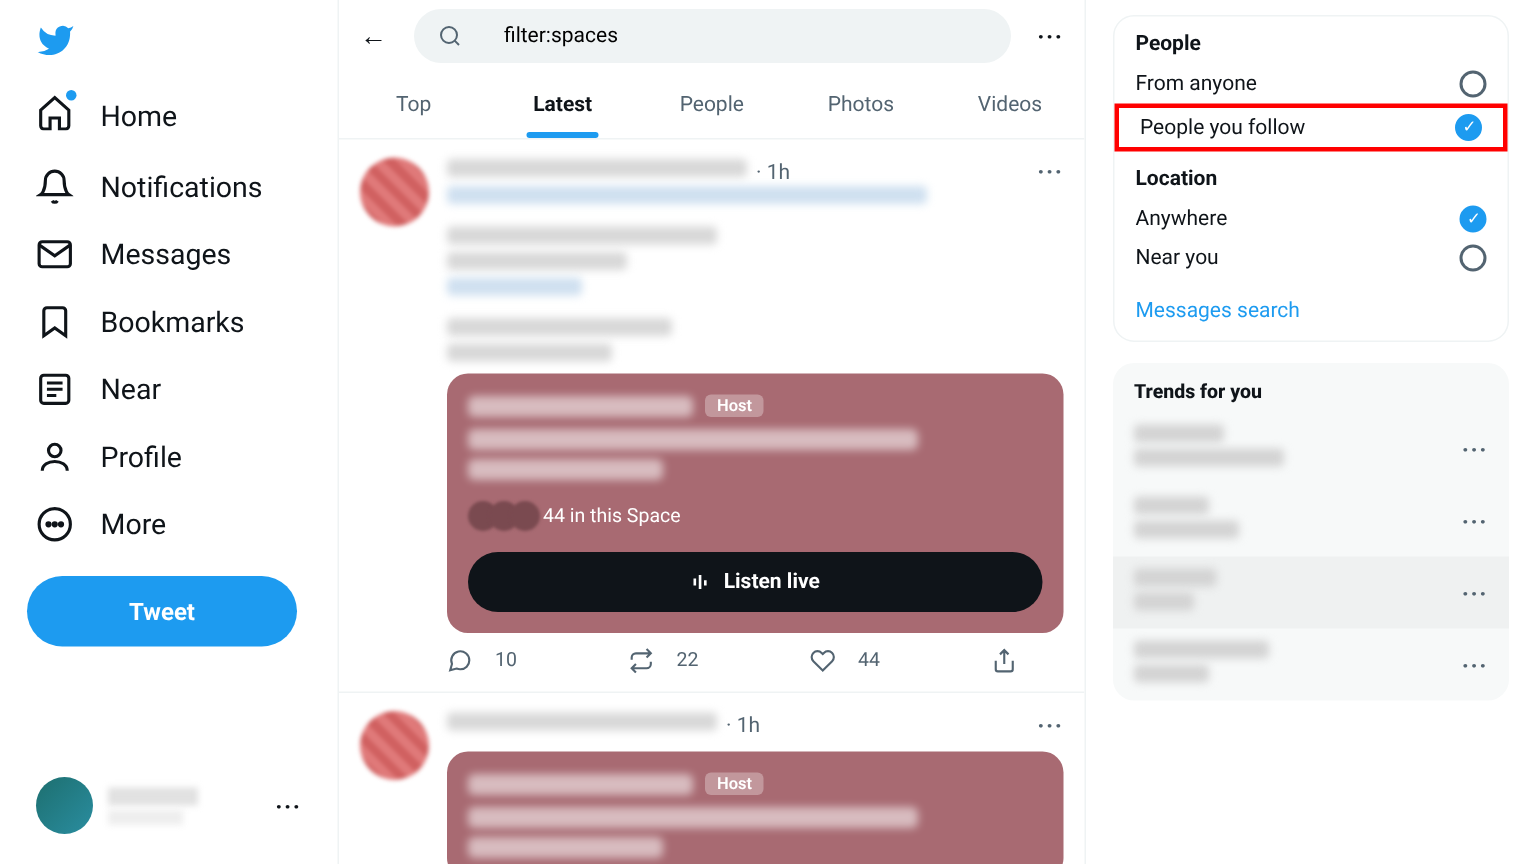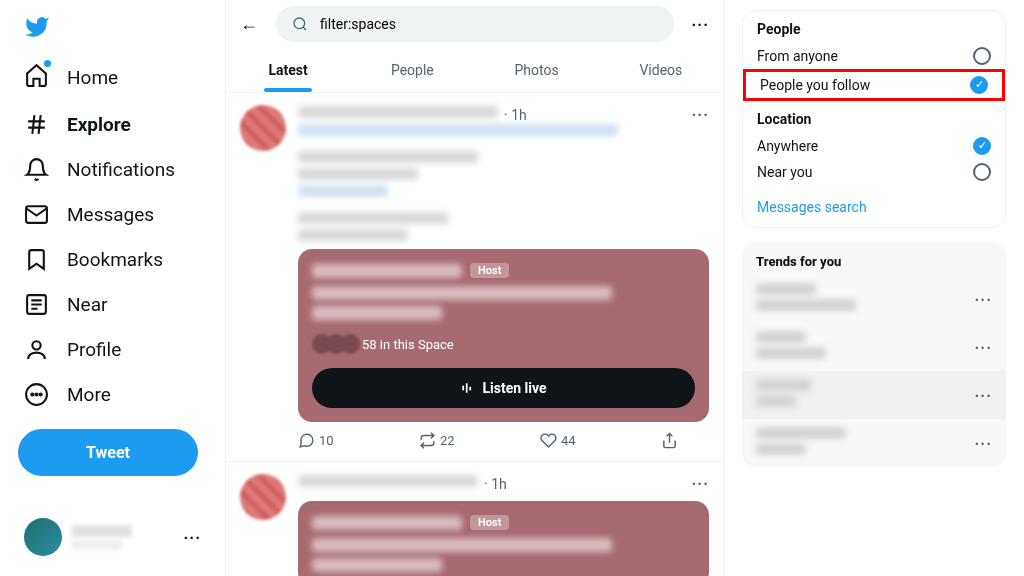--- a/index.html
+++ b/index.html
@@ -13,21 +13,21 @@
 .dot-badge::after { content:""; position:absolute; top:-2px; right:-2px; width:7px; height:7px; background:#1d9bf0; border-radius:50%; }
 .tweet-btn { background:#1d9bf0; color:#fff; font-weight:700; font-size:16px; border:none; border-radius:28px; padding:14px 0; margin:12px 6px 12px 6px; cursor:pointer; width:180px; }
 .account { margin-top:auto; display:flex; align-items:center; gap:10px; padding:8px 12px; cursor:pointer; }
 .account-avatar { width:38px; height:38px; border-radius:50%; background:linear-gradient(135deg,#1d6f6f,#2a8da0); }
 .acct-name { width:60px; height:12px; background:#e1e1e1; filter:blur(2px); }
 .acct-handle { width:50px; height:10px; background:#eee; filter:blur(2px); margin-top:3px; }
 .more-dots { margin-left:auto; font-weight:700; letter-spacing:1px; }
 .main { flex:1; border-left:1px solid #eff3f4; border-right:1px solid #eff3f4; display:flex; flex-direction:column; overflow:hidden; }
 .topbar { display:flex; align-items:center; gap:18px; padding:6px 14px; }
 .back-arrow { font-size:18px; cursor:pointer; }
-.searchbox { flex:1; display:flex; align-items:center; background:#eff3f4; border-radius:22px; padding:10px 16px; gap:12px; }
+.searchbox { flex:1; display:flex; align-items:center; background:#eff3f4; border-radius:22px; padding:10px 16px; gap:28px; }
 .searchbox input { border:none; background:transparent; outline:none; font-size:14px; flex:1; }
 .top-more { font-weight:700; letter-spacing:1px; cursor:pointer; }
 .tabs { display:flex; border-bottom:1px solid #eff3f4; }
 .tab { flex:1; text-align:center; padding:14px 0; font-size:14px; color:#536471; cursor:pointer; position:relative; }
 .tab.active { color:#0f1419; font-weight:700; }
 .tab.active::after { content:""; position:absolute; bottom:0; left:50%; transform:translateX(-50%); width:48px; height:4px; background:#1d9bf0; border-radius:3px; }
 .feed { flex:1; overflow-y:hidden; }
 .tweet { display:flex; padding:12px 14px; border-bottom:1px solid #eff3f4; gap:12px; }
 .tweet-avatar { width:46px; height:46px; border-radius:50%; background:repeating-linear-gradient(45deg,#e07a7a,#e07a7a 6px,#d06060 6px,#d06060 12px); flex-shrink:0; filter:blur(1.5px); }
 .tweet-body { flex:1; }
@@ -37,21 +37,21 @@
 .head-more { margin-left:auto; color:#536471; font-weight:700; letter-spacing:1px; cursor:pointer; }
 .space-card { background:#a86a72; border-radius:14px; padding:14px; color:#fff; margin-top:8px; }
 .space-row { display:flex; align-items:center; gap:8px; }
 .blur-pill { height:14px; background:rgba(255,255,255,0.55); filter:blur(3px); border-radius:4px; }
 .host-badge { background:rgba(255,255,255,0.3); padding:1px 8px; border-radius:4px; font-size:11px; font-weight:600; }
 .listeners { display:flex; align-items:center; gap:8px; margin:14px 0; font-size:13px; }
 .mini-avs { display:flex; }
 .mini-av { width:20px; height:20px; border-radius:50%; background:#7a4a50; margin-right:-6px; filter:blur(1px); }
 .listen-btn { background:#0f1419; color:#fff; font-weight:700; border:none; border-radius:26px; padding:12px 0; width:100%; cursor:pointer; display:flex; align-items:center; justify-content:center; gap:8px; font-size:14px; }
 .actions { display:flex; justify-content:space-between; max-width:380px; margin-top:10px; color:#536471; font-size:13px; }
-.action { display:flex; align-items:center; gap:4px; cursor:pointer;text-align:right; }
+.action { display:flex; align-items:center; gap:15px; cursor:pointer;text-align:right; }
 .action svg { width:17px; height:17px; stroke:#536471; fill:none; stroke-width:2; }
 .right { width:300px; padding:6px 18px; }
 .filters { background:#fff; border:1px solid #eff3f4; border-radius:14px; margin-top:4px; padding:0 0 12px 0; }
 .filters h2 { font-size:19px; font-weight:800; padding:10px 14px 6px 14px; }
 .filter-group { padding:4px 14px; }
 .filter-title { font-size:14px; font-weight:700; margin:6px 0; }
 .filter-row { display:flex; align-items:center; justify-content:space-between; font-size:14px; padding:4px 0; cursor:pointer; }
 .filter-row.hl { border:3px solid #f00; margin:0 -14px; padding:4px 14px; }
 .radio { width:18px; height:18px; border:2px solid #536471; border-radius:50%; }
 .radio.checked { background:#1d9bf0; border-color:#1d9bf0; position:relative; }
@@ -70,26 +70,20 @@
   <svg class="logo" viewBox="0 0 24 24">
       <path d="M23 3a10.9 10.9 0 0 1-3.14 1.53A4.48 4.48 0 0 0 12 8v1A10.66 10.66 0 0 1 3 4s-4 9 5 13a11.64 11.64 0 0 1-7 2c9 5 20 0 20-11.5a4.5 4.5 0 0 0-.08-.83A7.72 7.72 0 0 0 23 3z"></path>
     </svg>
 
   <div class="nav-item">
     <span class="dot-badge"><svg class="nav-icon" viewBox="0 0 24 24">
           <path d="M3 11l9-8 9 8v10a2 2 0 0 1-2 2h-4v-7h-6v7H5a2 2 0 0 1-2-2z"></path>
         </svg></span>
     <span>Home</span>
   </div>
-  <div class="nav-item active">
-    <svg class="nav-icon" viewBox="0 0 24 24">
-        <path d="M4 9h16M4 15h16M10 3 8 21M16 3l-2 18"></path>
-      </svg>
-    <span>Explore</span>
-  </div>
   <div class="nav-item">
     <svg class="nav-icon" viewBox="0 0 24 24">
         <path d="M18 8a6 6 0 0 0-12 0c0 7-3 9-3 9h18s-3-2-3-9M13.7 21a2 2 0 0 1-3.4 0"></path>
       </svg>
     <span>Notifications</span>
   </div>
   <div class="nav-item">
     <svg class="nav-icon" viewBox="0 0 24 24">
         <rect x="2" y="4" width="20" height="16" rx="2"></rect>
         <path d="m22 6-10 7L2 6"></path>
@@ -145,20 +139,21 @@
       <svg width="16" height="16" viewBox="0 0 24 24" fill="none" stroke="#536471" stroke-width="2">
           <circle cx="11" cy="11" r="8"></circle>
           <path d="m21 21-4.35-4.35"></path>
         </svg>
       <input value="filter:spaces" style="">
     </div>
     <span class="top-more">···</span>
   </div>
 
   <div class="tabs">
+    <div class="tab">Top</div>
     <div class="tab active">Latest</div>
     <div class="tab">People</div>
     <div class="tab">Photos</div>
     <div class="tab">Videos</div>
   </div>
 
   <div class="feed">
 
     <article class="tweet">
       <div class="tweet-avatar"></div>
@@ -183,21 +178,21 @@
             <span class="host-badge">Host</span>
           </div>
           <div class="blur-pill" style="width:300px;margin-top:8px"></div>
           <div class="blur-pill" style="width:130px;margin-top:6px"></div>
           <div class="listeners">
             <div class="mini-avs">
               <div class="mini-av"></div>
                 <div class="mini-av"></div>
                 <div class="mini-av"></div>
             </div>
-            <span>58 in this Space</span>
+            <span>44 in this Space</span>
           </div>
           <button class="listen-btn">
             <svg width="14" height="14" viewBox="0 0 24 24" fill="#fff">
                 <rect x="4" y="8" width="3" height="8"></rect>
                 <rect x="10" y="4" width="3" height="16"></rect>
                 <rect x="16" y="10" width="3" height="6"></rect>
               </svg>
             <span>Listen live</span>
           </button>
         </div>

